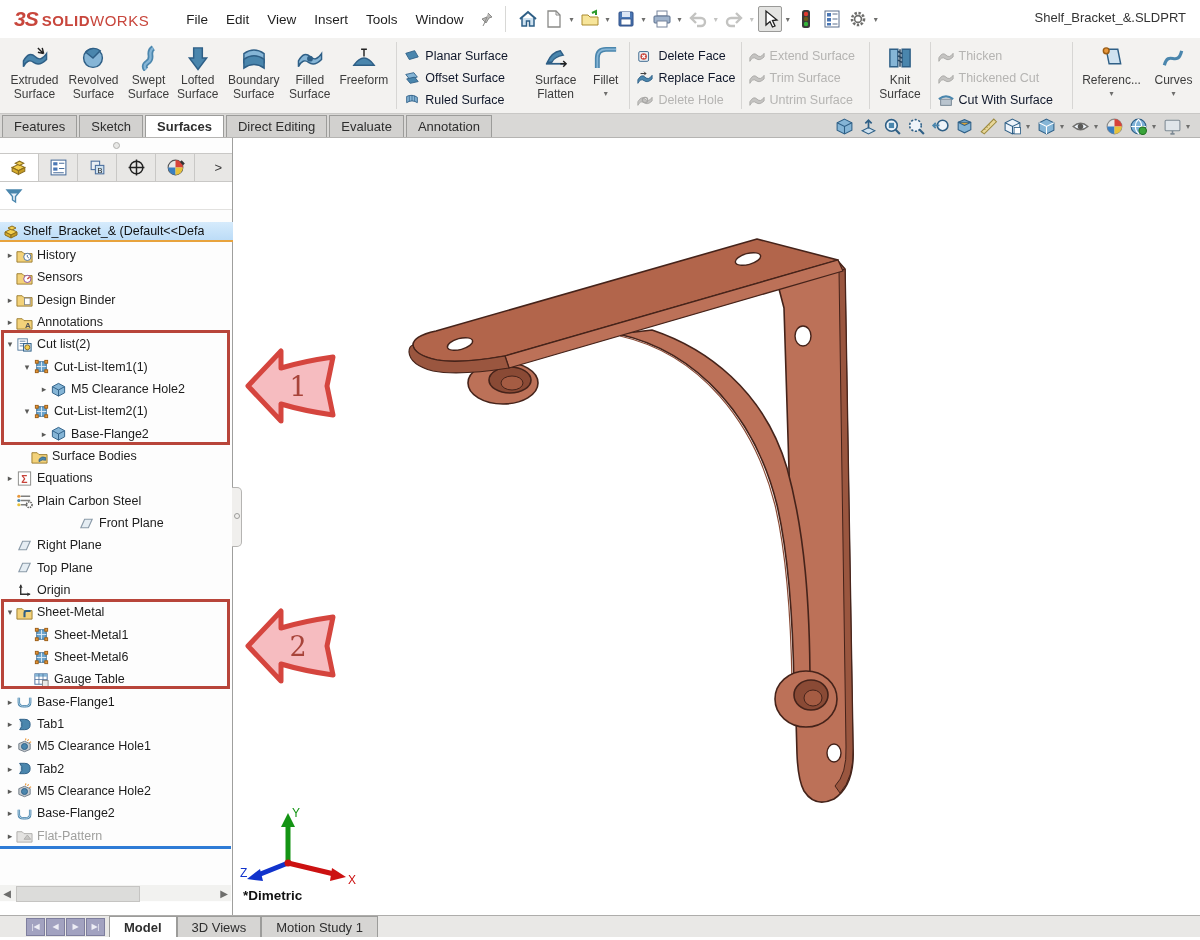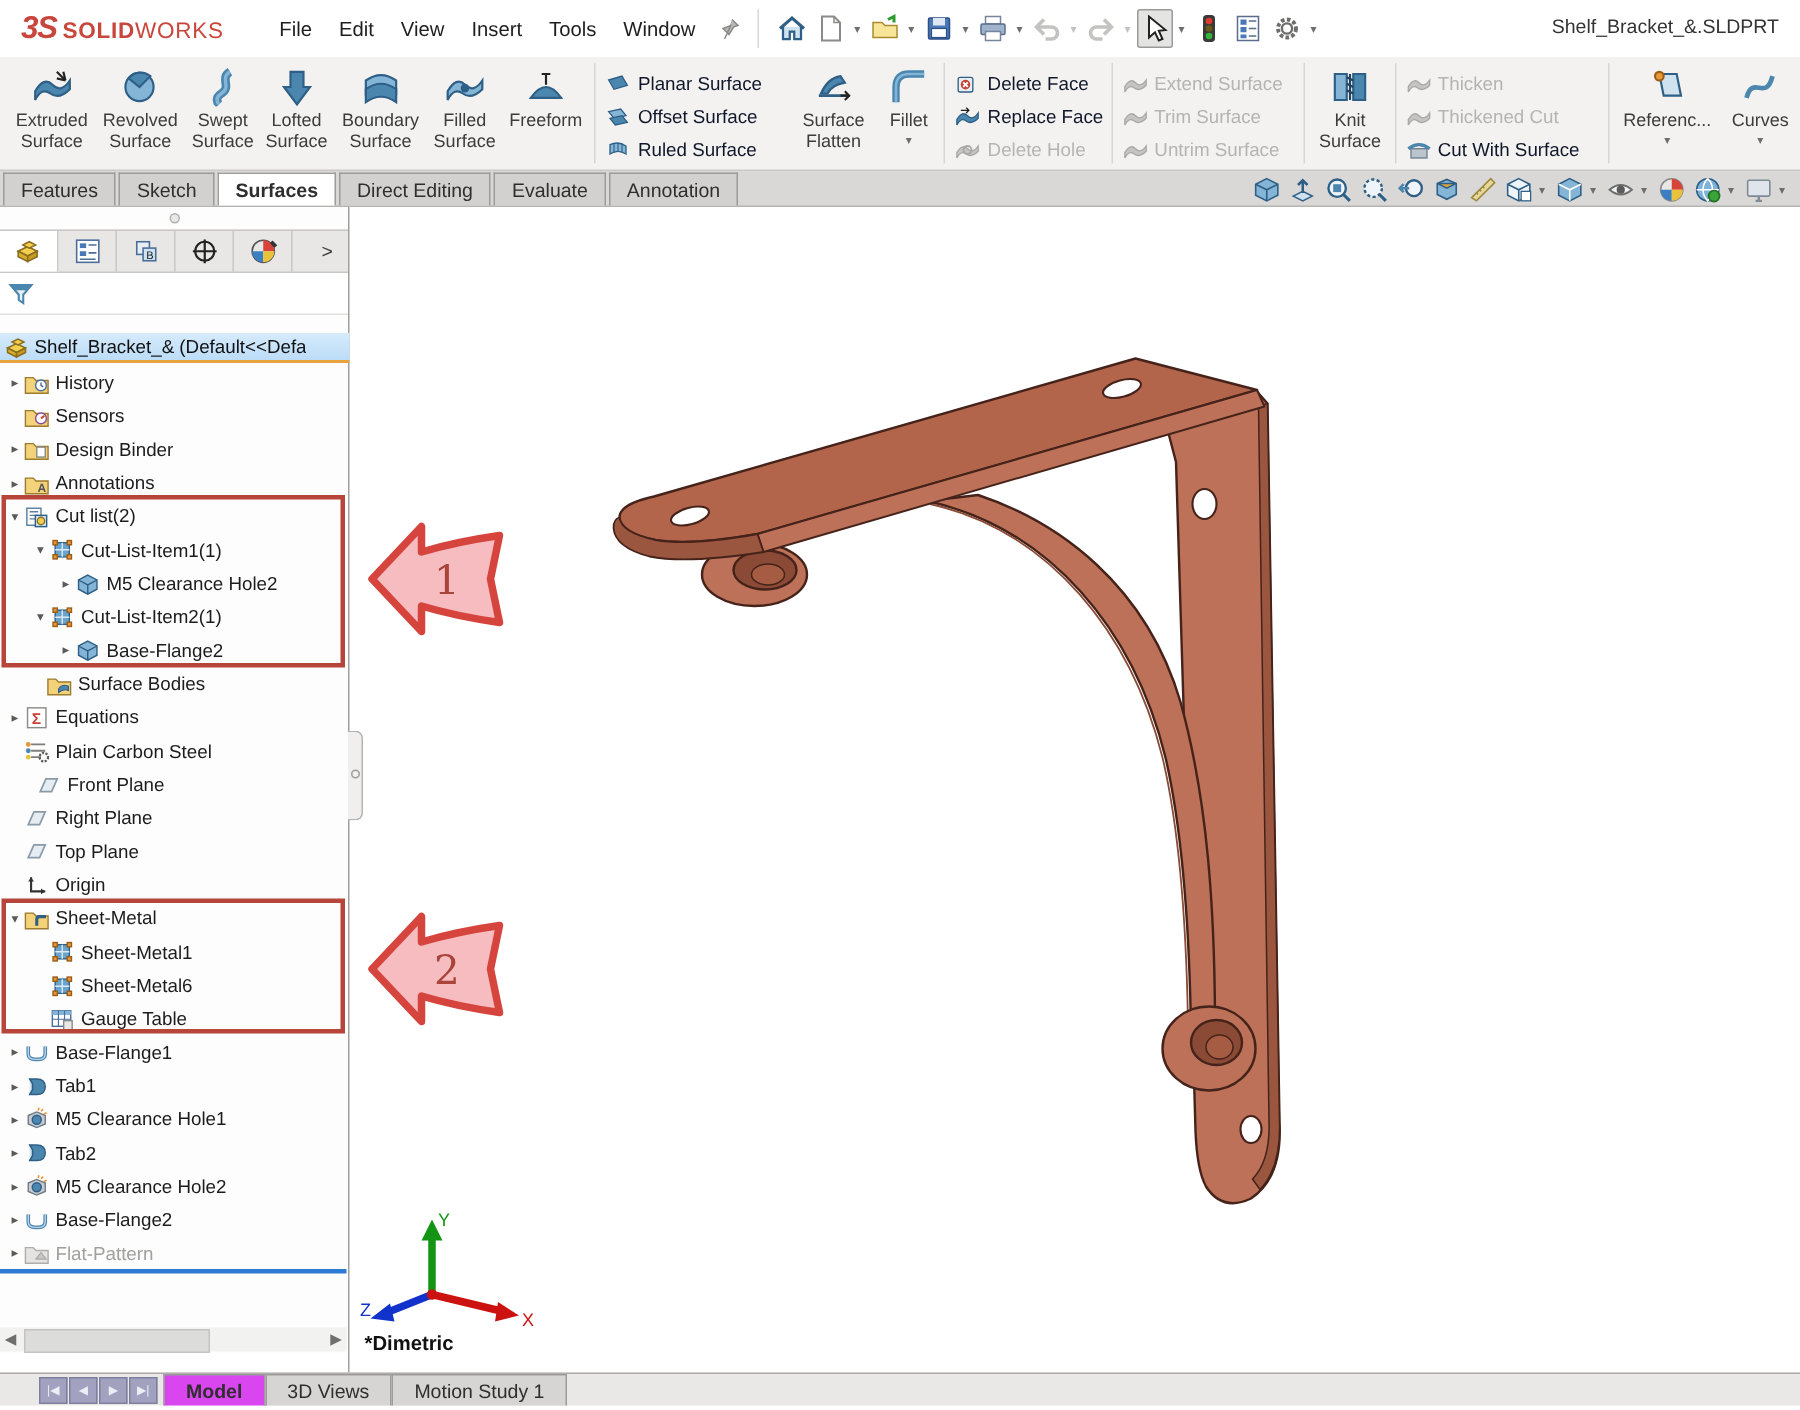--- a/index.html
+++ b/index.html
@@ -88,21 +88,21 @@
   #callout2{left:243px;top:604px;}
   .callout text{font-family:"DejaVu Serif","Liberation Serif",serif;font-size:27px;fill:#a8443a;}
   
   #bottombar{position:absolute;left:0;top:915px;width:1200px;height:22px;background:#e9e8e6;
              border-top:1px solid #aeadab;display:flex;align-items:stretch;box-sizing:border-box;}
   #bnav{display:flex;align-items:center;gap:1px;margin-left:26px;margin-right:4px;}
   .bnav-btn{width:17px;height:16px;background:#a2a2c0;border:1px solid #7e7e9e;display:flex;
             align-items:center;justify-content:center;font-size:8px;color:#ededf5;}
   .btab{display:flex;align-items:center;padding:0 14px;font-size:13px;color:#2e2e2e;
         background:#d6d5d3;border:1px solid #9c9c9a;border-bottom:none;margin-top:0px;}
-  .btab.active{background:#d946ef;font-weight:bold;}
+  .btab.active{background:#ffffff;font-weight:bold;}
 </style>
 </head>
 <body>
 
 <div id="menubar">
   <div id="brand">
     <span class="mark">3S</span>
     <span class="word"><b>SOLID</b><span>WORKS</span></span>
   </div>
   <div id="menus">
@@ -847,21 +847,21 @@
           <svg width="17" height="17" viewBox="0 0 18 18">
             <path d="M5,4.5 h10 M5,9 h10 M5,13.5 h7" stroke="#7e7e7c" stroke-width="1.4"></path>
             <circle cx="3" cy="4.5" r="1.7" fill="#e8973a"></circle>
             <circle cx="3" cy="9" r="1.7" fill="#4a86ad"></circle>
             <circle cx="3" cy="13.5" r="1.7" fill="#e8c23a"></circle>
             <circle cx="14" cy="13.5" r="3" fill="none" stroke="#5a5a58" stroke-width="1.6" stroke-dasharray="1.5,1"></circle>
           </svg>
         </span>
         <span class="lbl">Plain Carbon Steel</span>
       </div>
-      <div class="trow" style="padding-left: 12px;">
+      <div class="trow" style="padding-left: 22px; margin-left: 44px;">
         <span class="exp"></span>
         <span>
           <svg width="17" height="17" viewBox="0 0 18 18">
             <path d="M3,13.5 L7,4.5 L15,4.5 L11,13.5 Z" fill="rgba(160,190,215,.25)" stroke="#8a9aa8" stroke-width="1.2"></path>
           </svg>
         </span>
         <span class="lbl">Front Plane</span>
       </div>
       <div class="trow" style="padding-left: 4px;">
         <span class="exp"></span>

